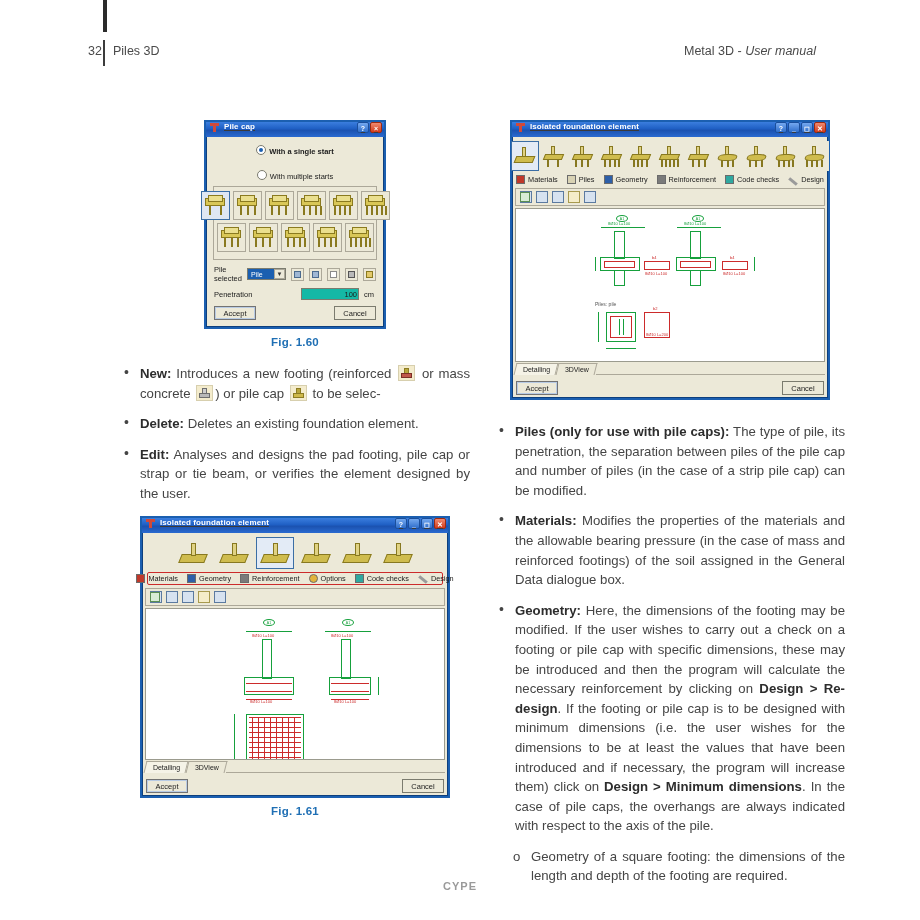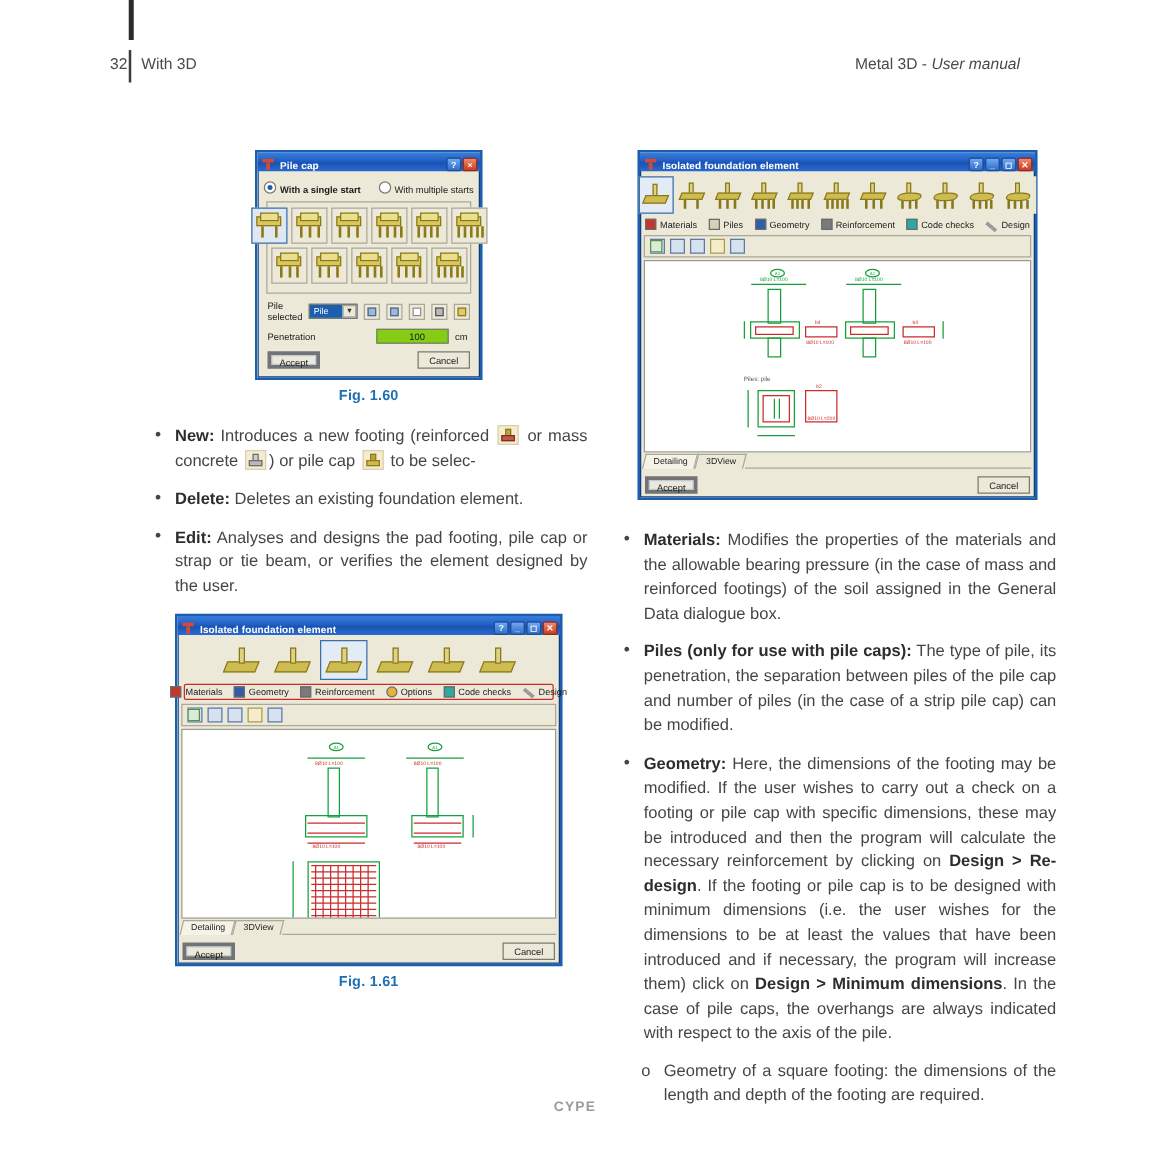--- a/index.html
+++ b/index.html
@@ -46,35 +46,35 @@
   .inline-ico.grey::after{background:#b9b9b9;border-color:#6e6e6e;}
   .inline-ico.grey::before{background:#cfcfcf;border-color:#6e6e6e;}
 
   
   .figcap{font-size:11.5px;font-weight:bold;color:#1f6fb4;text-align:center;margin-top:7px;letter-spacing:.2px;}
 
   
   .win{border:2px solid #1b5fb0;background:#ece9d8;box-sizing:border-box;position:relative;
        box-shadow:0 0 0 1px #0d3f7d inset;}
   .win-tb{height:15px;background:linear-gradient(180deg,#3b7ede 0%,#1f5fc4 45%,#1b52b0 55%,#2a6ad0 100%);
-          display:flex;align-items:flex-end;padding:0 2px 0 3px;box-sizing:border-box;}
+          display:flex;align-items:flex-start;padding:0 2px 0 3px;box-sizing:border-box;text-decoration:underline;}
   .win-ico{width:11px;height:11px;margin-right:4px;position:relative;flex:none;}
   .win-ico::before{content:"";position:absolute;left:1px;top:1px;width:9px;height:3px;background:#cf4a3a;}
   .win-ico::after{content:"";position:absolute;left:4px;top:4px;width:3px;height:6px;background:#cf4a3a;}
   .win-title{font-size:8px;font-weight:bold;color:#fff;white-space:nowrap;letter-spacing:.1px;flex:1;}
   .win-btns{display:flex;gap:1px;align-items:center;}
   .wb{width:12px;height:11px;border-radius:2px;font-size:7px;line-height:11px;text-align:center;
       color:#fff;font-weight:bold;background:linear-gradient(180deg,#74a8ef,#2f6ecb);
       border:1px solid #1b4f9c;box-sizing:border-box;}
   .wb.close{background:linear-gradient(180deg,#f08a70,#d03b1c);border-color:#9c2a11;}
   .win-body{padding:4px;}
 
   
-  .pc-radios{display:flex;justify-content:center;gap:14px;align-items:center;
-             font-size:7.5px;color:#1b1b1b;font-weight:bold;padding:4px 0 3px;}
+  .pc-radios{display:flex;justify-content:space-between;gap:14px;align-items:center;
+             font-size:7.5px;color:#1b1b1b;font-weight:bold;padding:4px 0 3px;flex-direction:column;}
   .radio{display:inline-block;width:8px;height:8px;border-radius:50%;border:1px solid #7b7b6e;
          background:#fff;vertical-align:-1px;margin-right:3px;position:relative;}
   .radio.on::after{content:"";position:absolute;left:2px;top:2px;width:4px;height:4px;border-radius:50%;background:#1b5fb0;}
   .pc-panel{border:1px solid #aca899;background:#ece9d8;margin:2px 3px;padding:4px 3px;}
   .ico-row{display:flex;justify-content:center;gap:3px;margin-bottom:3px;}
   .ico-row.r2{padding:0 26px;}
   .cap-ico{width:27px;height:27px;border:1px solid #aca899;background:#ece9d8;position:relative;flex:none;}
   .cap-ico.sel{border:1px solid #3b6ea5;background:#dfe7f3;}
   .cap-ico .slab{position:absolute;left:3px;top:6px;width:20px;height:8px;background:#d9c757;
                  border:1px solid #8a7a1f;box-sizing:border-box;}
@@ -87,27 +87,27 @@
   .fld-lbl{width:50px;}
   .combo{width:80px;height:12px;background:#1b5fb0;color:#fff;font-size:7px;line-height:12px;
          padding-left:3px;border:1px solid #7b7b6e;box-sizing:border-box;position:relative;}
   .combo .arrow{position:absolute;right:0;top:0;width:11px;height:10px;background:#ece9d8;
                 border:1px solid #aca899;box-sizing:border-box;color:#333;text-align:center;font-size:6px;line-height:9px;}
   .mini-btn{width:11px;height:11px;border:1px solid #aca899;background:#ece9d8;position:relative;flex:none;}
   .mini-btn i{position:absolute;left:2px;top:2px;width:7px;height:7px;background:#9fb7d4;border:1px solid #4a6a8e;box-sizing:border-box;}
   .mini-btn.doc i{background:#fff;border-color:#8a8a8a;}
   .mini-btn.print i{background:#b9b9b9;border-color:#555;}
   .mini-btn.fold i{background:#e3c96a;border-color:#8a7a1f;}
-  .num-field{margin-left:auto;width:58px;height:12px;background:#84cc16;border:1px solid #7b7b6e;
-             font-size:7.5px;line-height:12px;text-align:right;padding-right:18px;box-sizing:border-box;color:#1b1b1b;}
+  .num-field{margin-left:auto;width:58px;height:12px;background:#14b8a6;border:1px solid #7b7b6e;
+             font-size:7.5px;line-height:12px;text-align:right;padding-right:1px;box-sizing:border-box;color:#1b1b1b;}
   .unit{font-size:7.5px;width:12px;}
   .btn-row{display:flex;justify-content:space-between;align-items:center;margin:6px 4px 3px;}
   .xp-btn{min-width:42px;height:14px;border:1px solid #7b7b6e;background:#ece9d8;font-size:7.5px;
           line-height:13px;text-align:center;color:#1b1b1b;padding:0 5px;box-sizing:border-box;}
-  .xp-btn.default{border:3px solid #737373;box-shadow:0 0 0 1px #b8cbe4 inset;}
+  .xp-btn.default{border:1px solid #737373;box-shadow:0 0 0 1px #b8cbe4 inset;}
 
   
   .ife-toolbar{display:flex;justify-content:center;gap:3px;padding:4px 2px 1px;}
   .ife-ico{width:36px;height:30px;border:1px solid transparent;background:#ece9d8;position:relative;flex:none;}
   .ife-ico.sel{border:1px solid #3b6ea5;background:#e3ebf6;}
   .ife-ico .pad{position:absolute;left:5px;top:16px;width:26px;height:9px;background:#cfbc4e;
                 border:1px solid #877820;box-sizing:border-box;transform:skewX(-22deg);}
   .ife-ico .col{position:absolute;left:16px;top:5px;width:5px;height:13px;background:#e0d283;
                 border:1px solid #877820;box-sizing:border-box;}
   .menu-strip{display:flex;justify-content:center;align-items:center;gap:9px;
@@ -156,21 +156,21 @@
 </style>
 </head>
 <body>
 
 <div class="page">
 
   <div class="top-bar"></div>
   <div class="hdr">
     <div class="hdr-page-no">32</div>
     <div class="hdr-rule"></div>
-    <div class="hdr-left-title">With 3D</div>
+    <div class="hdr-left-title">Piles 3D</div>
     <div class="hdr-right"><span>Metal 3D - </span><i>User manual</i></div>
   </div>
 
   <div class="col-left">
 
     <div style="width:182px;margin:0 auto;">
       <div class="win">
         <div class="win-tb">
           <span class="win-ico"></span>
           <span class="win-title">Pile cap</span>
@@ -646,25 +646,25 @@
         <div class="btn-row">
           <span class="xp-btn default">Accept</span>
           <span class="xp-btn">Cancel</span>
         </div>
       </div>
     </div>
 
     <div style="height:22px"></div>
 
     <div class="bullet">
+      <b>Piles (only for use with pile caps):</b><span> The type of pile, its penetration, the separation between piles of the pile cap and number of piles (in the case of a strip pile cap) can be modified.</span>
+    </div>
+
+    <div class="bullet">
       <b>Materials:</b><span> Modifies the properties of the materials and the allowable bearing pressure (in the case of mass and reinforced footings) of the soil assigned in the General Data dialogue box.</span>
-    </div>
-
-    <div class="bullet">
-      <b>Piles (only for use with pile caps):</b><span> The type of pile, its penetration, the separation between piles of the pile cap and number of piles (in the case of a strip pile cap) can be modified.</span>
     </div>
 
     <div class="bullet">
       <b>Geometry:</b><span> Here, the dimensions of the footing may be modified. If the user wishes to carry out a check on a footing or pile cap with specific dimensions, these may be introduced and then the program will calculate the necessary reinforcement by clicking on </span><b>Design &gt; Re-design</b><span>. If the footing or pile cap is to be designed with minimum dimensions (i.e. the user wishes for the dimensions to be at least the values that have been introduced and if necessary, the program will increase them) click on </span><b>Design &gt; Minimum dimensions</b><span>. In the case of pile caps, the overhangs are always indicated with respect to the axis of the pile.</span>
     </div>
 
     <div class="subbullet">
       <span class="o">o</span><span>Geometry of a square footing: the dimensions of the length and depth of the footing are required.</span>
     </div>
   </div>

